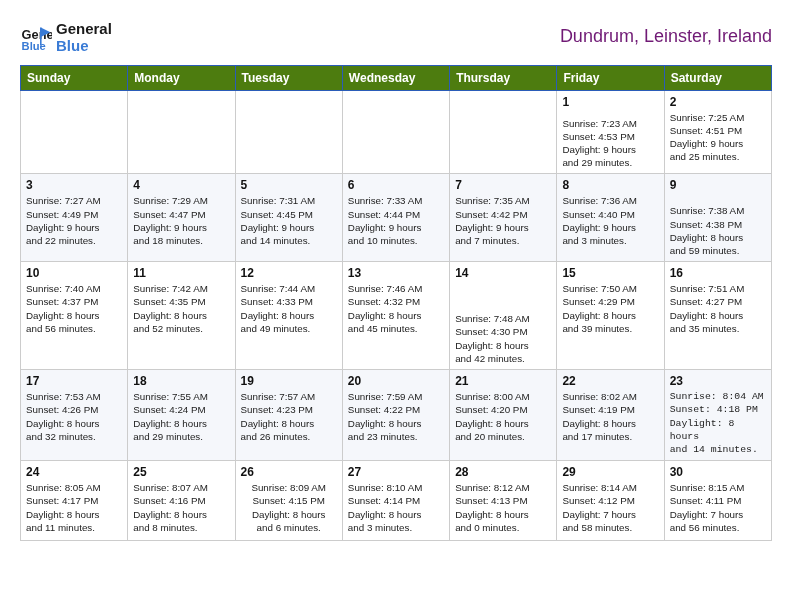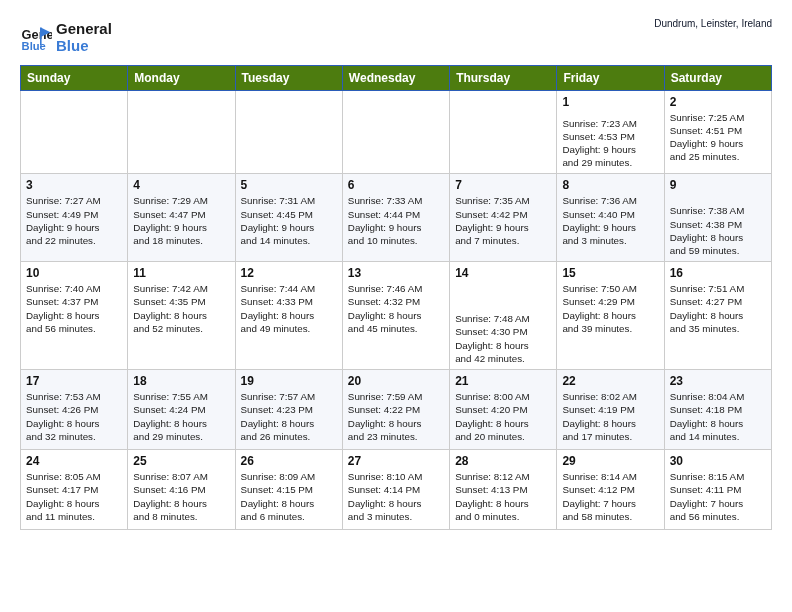--- a/index.html
+++ b/index.html
@@ -33,23 +33,23 @@
     .title-area {
       text-align: right;
     }
     .month-title {
       font-size: 36px;
       font-weight: bold;
       color: #1a1a1a;
       line-height: 1.1;
     }
     .location {
-      font-size: 10px;
-      color: #0f172a;
-      margin-top: 2px;
+      font-size: 18px;
+      color: #701a75;
+      margin-top: 10px;
     }
     .calendar {
       width: 100%;
       border-collapse: collapse;
       font-size: 10.5px;
     }
     .calendar th {
       background-color: #3a7bd5;
       color: #fff;
       text-align: left;
@@ -296,21 +296,21 @@
           </td>
           <td>
             <div class="day-num">22</div>
             <div class="day-info" style="white-space: pre-line;">Sunrise: 8:02 AM
 Sunset: 4:19 PM
 Daylight: 8 hours
 and 17 minutes.</div>
           </td>
           <td>
             <div class="day-num">23</div>
-            <div class="day-info" style="white-space: pre-line;">Sunrise: 8:04 AM
+            <div class="day-info" style="white-space: pre-line; font-family: Liberation Mono, monospace;">Sunrise: 8:04 AM
 Sunset: 4:18 PM
 Daylight: 8 hours
 and 14 minutes.</div>
           </td>
         </tr>
         <tr class="row-odd">
           <td>
             <div class="day-num">24</div>
             <div class="day-info" style="white-space: pre-line;">Sunrise: 8:05 AM
 Sunset: 4:17 PM
@@ -319,21 +319,21 @@
           </td>
           <td>
             <div class="day-num">25</div>
             <div class="day-info" style="white-space: pre-line;">Sunrise: 8:07 AM
 Sunset: 4:16 PM
 Daylight: 8 hours
 and 8 minutes.</div>
           </td>
           <td>
             <div class="day-num">26</div>
-            <div class="day-info" style="white-space: pre-line;">Sunrise: 8:09 AM
+            <div class="day-info" style="white-space: pre-line; text-align: center;">Sunrise: 8:09 AM
 Sunset: 4:15 PM
 Daylight: 8 hours
 and 6 minutes.</div>
           </td>
           <td>
             <div class="day-num">27</div>
             <div class="day-info" style="white-space: pre-line;">Sunrise: 8:10 AM
 Sunset: 4:14 PM
 Daylight: 8 hours
 and 3 minutes.</div>

